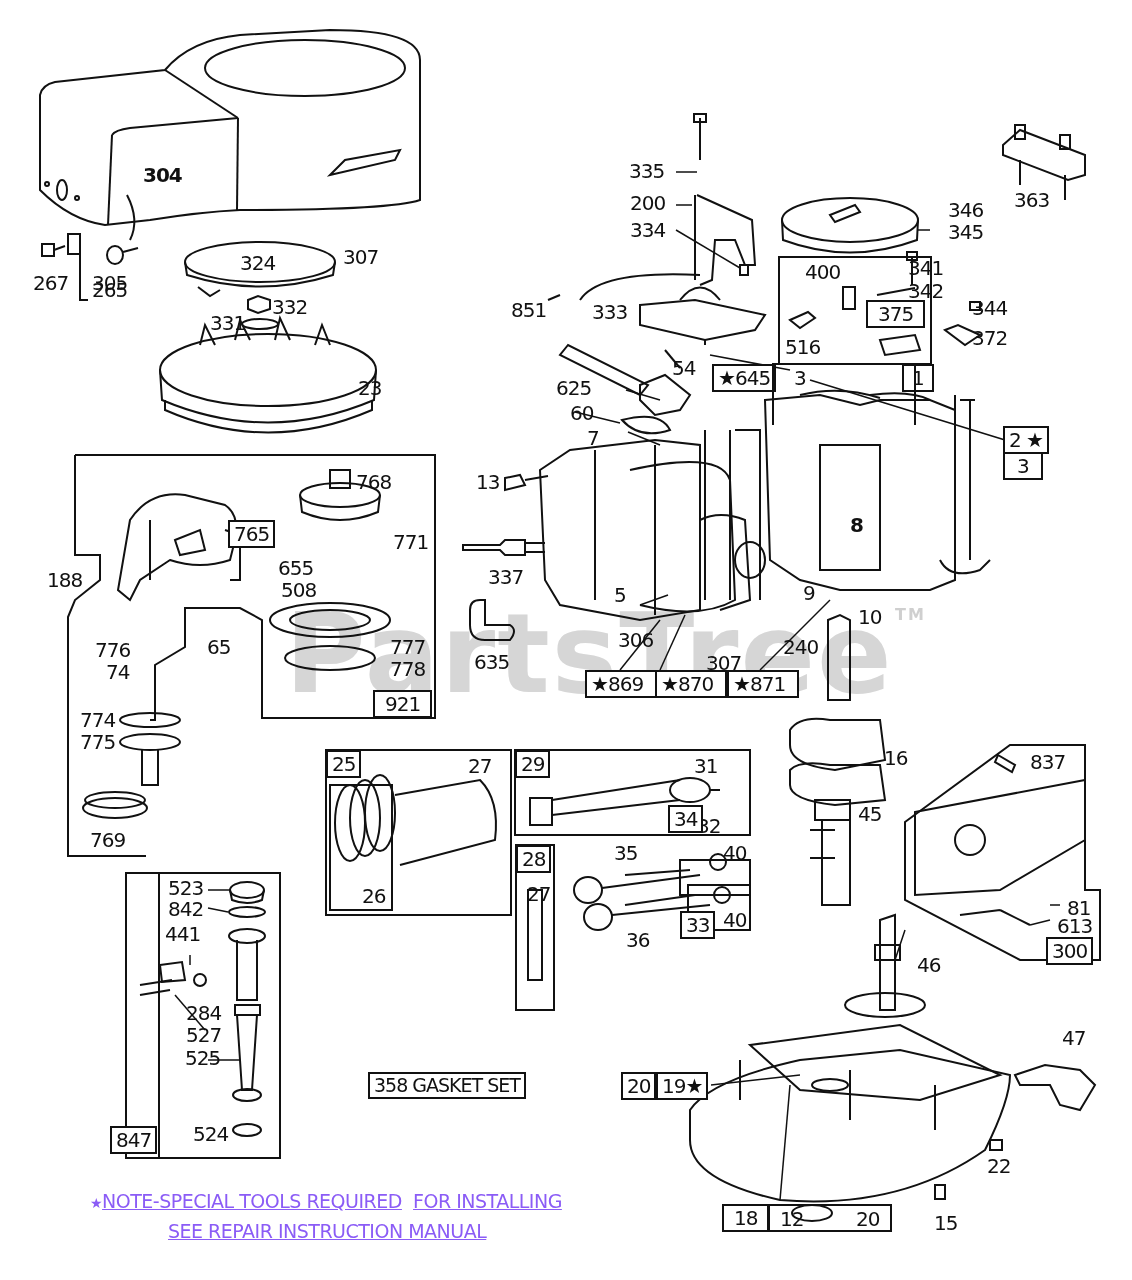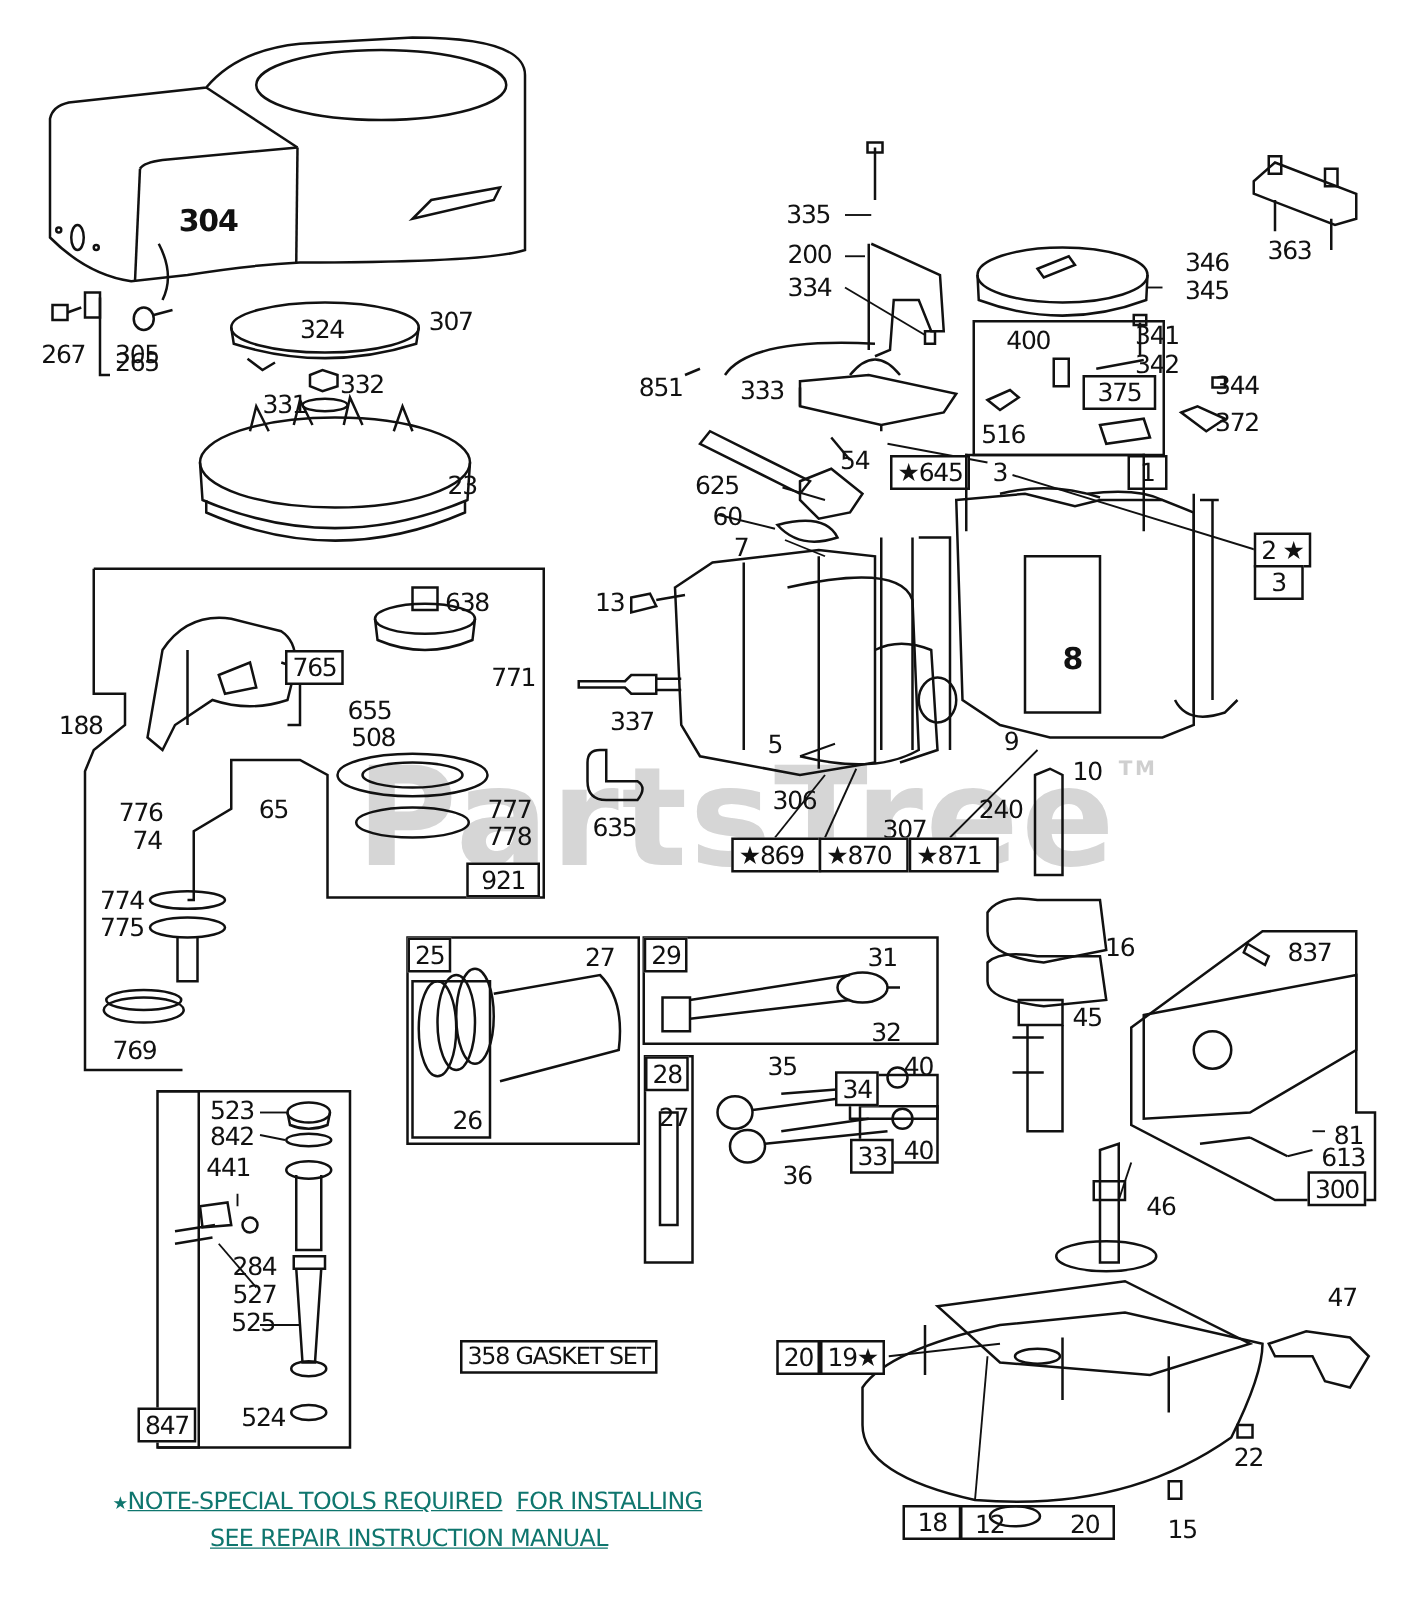--- a/index.html
+++ b/index.html
@@ -2,28 +2,28 @@
 <html><head>
 <meta charset="utf-8">
 <style>
   html, body { margin:0; padding:0; background:#fff; }
   body { width:1132px; height:1280px; position:relative; overflow:hidden;
          font-family:"Liberation Sans", sans-serif; color:#111; }
   #art { position:absolute; left:0; top:0; width:1132px; height:1280px; }
   #art * { vector-effect:non-scaling-stroke; }
   .lbl { position:absolute; font-family:"DejaVu Sans", sans-serif; font-size:20px;
          font-weight:normal; color:#111; line-height:1; white-space:nowrap; letter-spacing:-1px; }
-  .lbl.big { font-size:24px; font-weight:bold; }
+  .lbl.big { font-size:20px; font-weight:bold; }
   .box { position:absolute; border:2px solid #111; background:transparent; }
   .boxlbl { position:absolute; font-family:"DejaVu Sans", sans-serif; font-size:20px;
             line-height:1; color:#111; padding:2px 4px; border:2px solid #111; background:#fff; letter-spacing:-1px; white-space:nowrap; }
   .watermark { position:absolute; left:285px; top:590px; font-family:"DejaVu Sans", sans-serif;
                font-weight:bold; font-size:110px; color:#d6d6d6; letter-spacing:2px; z-index:0; }
   .wm-tm { position:absolute; left:895px; top:605px; font-size:16px; color:#cfcfcf; }
-  .note { position:absolute; font-family:"DejaVu Sans", sans-serif; font-size:19px; color:#0f766e;
+  .note { position:absolute; font-family:"DejaVu Sans", sans-serif; font-size:19px; color:#8b5cf6;
           letter-spacing:-0.5px; white-space:nowrap; }
   .note u { text-decoration:underline; }
   .star { font-size:14px; }
 </style>
 </head>
 <body>
 
 <div class="watermark">PartsTree</div>
 <div class="watermark wm-tm">TM</div>
 
@@ -321,21 +321,21 @@
 <div class="lbl" style="left:488px;top:567px">337</div>
 <div class="lbl" style="left:614px;top:585px">5</div>
 <div class="lbl" style="left:803px;top:583px">9</div>
 <div class="lbl" style="left:858px;top:607px">10</div>
 <div class="lbl" style="left:618px;top:630px">306</div>
 <div class="lbl" style="left:706px;top:653px">307</div>
 <div class="lbl" style="left:783px;top:637px">240</div>
 <div class="lbl" style="left:474px;top:652px">635</div>
 
 <div class="lbl" style="left:47px;top:570px">188</div>
-<div class="lbl" style="left:356px;top:472px">638</div>
+<div class="lbl" style="left:356px;top:472px">768</div>
 <div class="lbl" style="left:393px;top:532px">771</div>
 <div class="lbl" style="left:278px;top:558px">655</div>
 <div class="lbl" style="left:281px;top:580px">508</div>
 <div class="lbl" style="left:95px;top:640px">776</div>
 <div class="lbl" style="left:106px;top:662px">74</div>
 <div class="lbl" style="left:207px;top:637px">65</div>
 <div class="lbl" style="left:390px;top:637px">777</div>
 <div class="lbl" style="left:390px;top:659px">778</div>
 <div class="lbl" style="left:80px;top:710px">774</div>
 <div class="lbl" style="left:80px;top:732px">775</div>
@@ -381,21 +381,21 @@
 <div class="boxlbl" style="left:585px;top:670px;width:60px">★869</div>
 <div class="boxlbl" style="left:655px;top:670px;width:60px">★870</div>
 <div class="boxlbl" style="left:727px;top:670px;width:60px">★871</div>
 
 <div class="boxlbl" style="left:228px;top:520px">765</div>
 <div class="boxlbl" style="left:373px;top:690px;padding:2px 10px">921</div>
 
 <div class="boxlbl" style="left:326px;top:750px">25</div>
 <div class="boxlbl" style="left:515px;top:750px">29</div>
 <div class="boxlbl" style="left:516px;top:845px">28</div>
-<div class="boxlbl" style="left:668px;top:857px">34</div>
+<div class="boxlbl" style="left:668px;top:805px">34</div>
 <div class="boxlbl" style="left:680px;top:911px">33</div>
 
 <div class="boxlbl" style="left:1046px;top:937px">300</div>
 <div class="boxlbl" style="left:110px;top:1126px">847</div>
 
 <div class="boxlbl" style="left:368px;top:1072px;font-size:19px">358 GASKET SET</div>
 
 <div class="boxlbl" style="left:621px;top:1072px">20</div>
 <div class="boxlbl" style="left:656px;top:1072px">19★</div>
 <div class="boxlbl" style="left:722px;top:1204px;padding:2px 10px">18</div>

